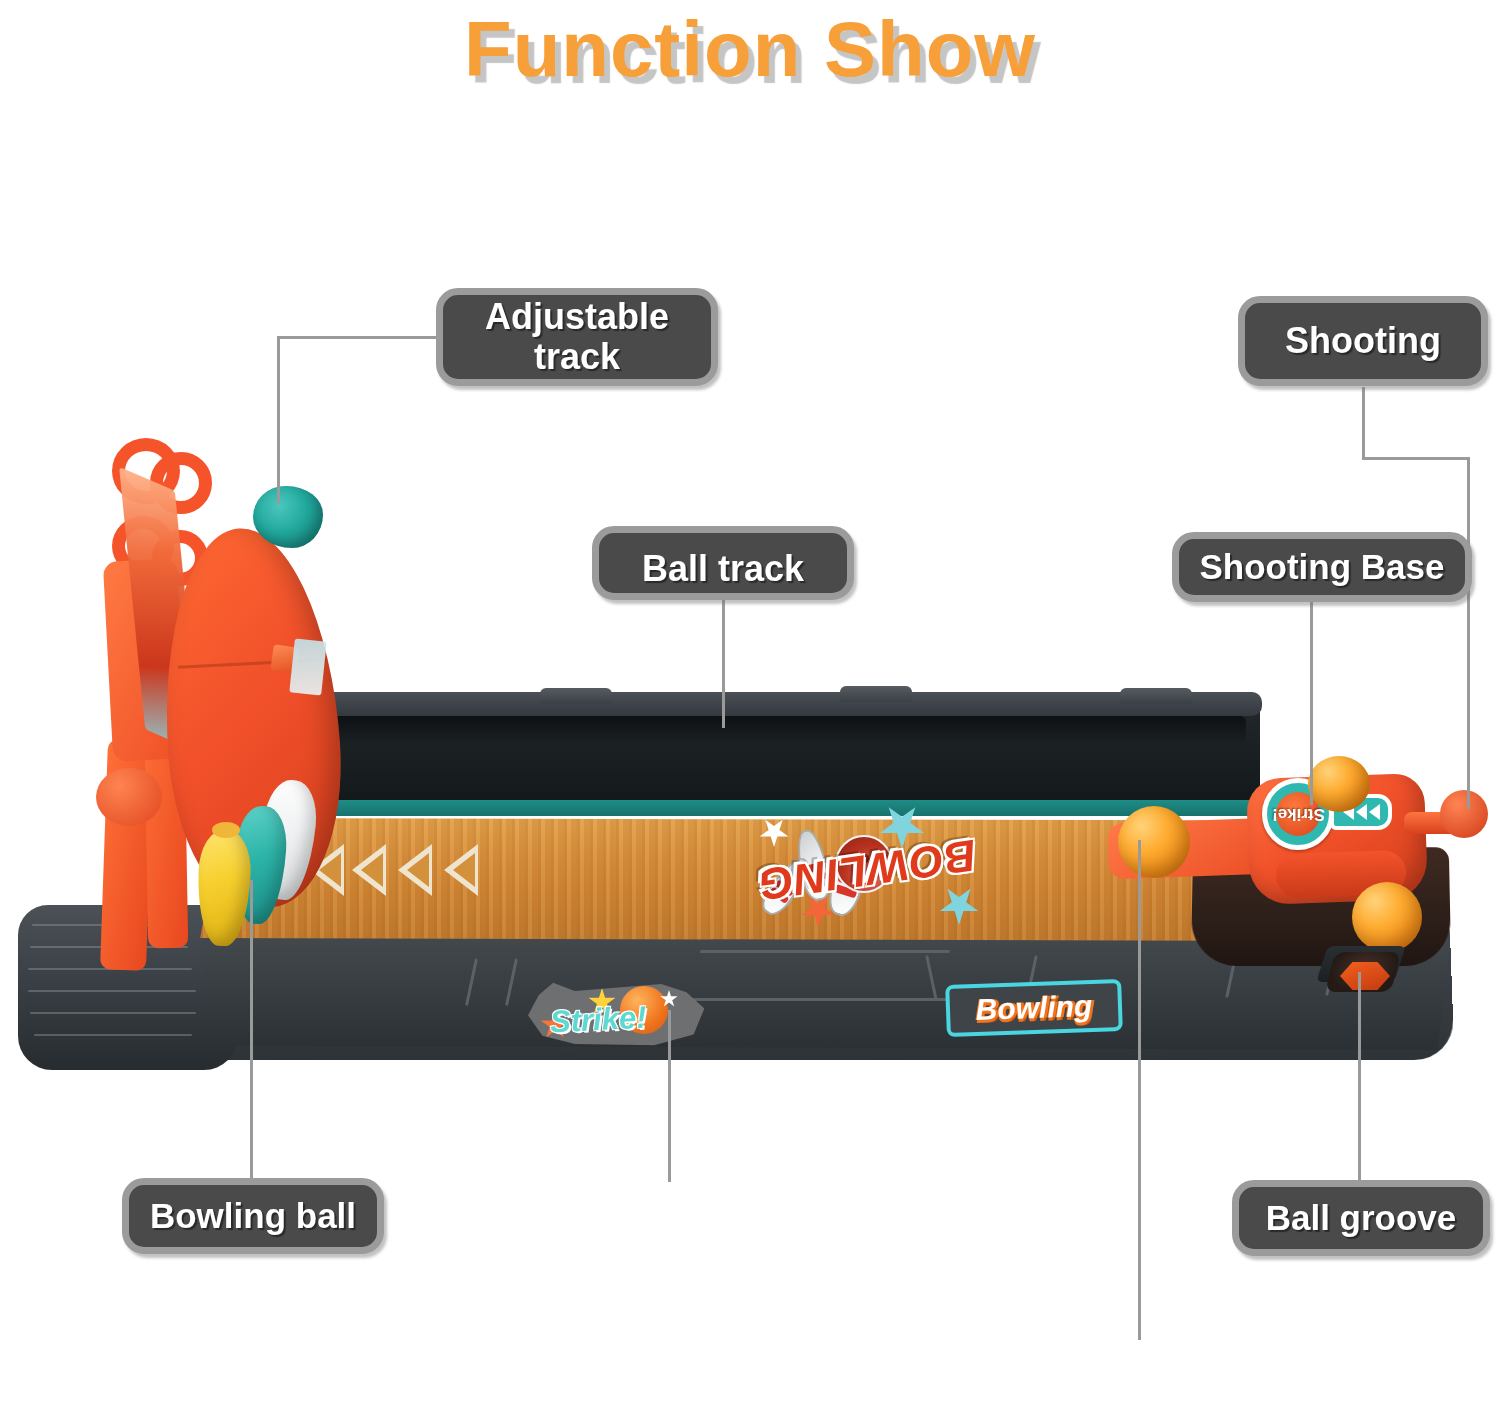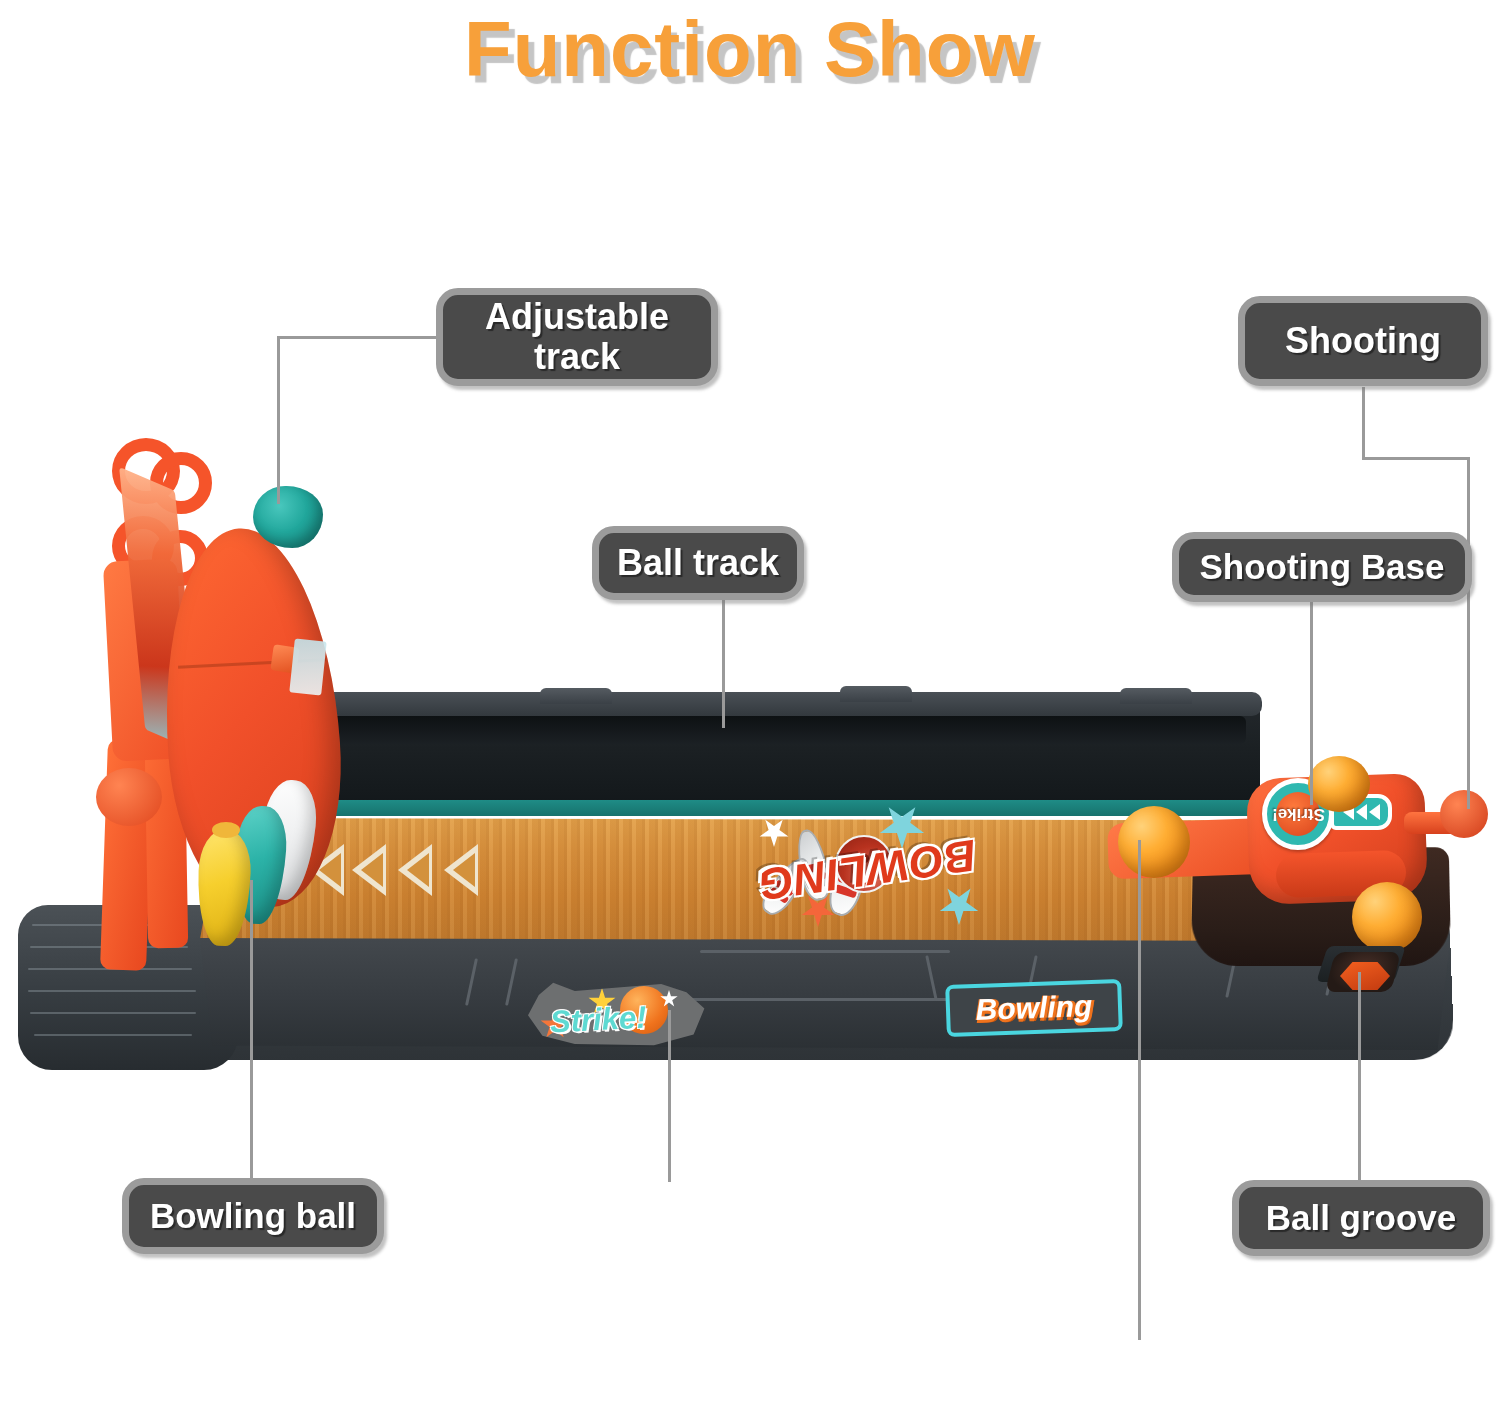--- a/index.html
+++ b/index.html
@@ -470,21 +470,21 @@
   <div class="lead v" style="left:668px; top:1010px; height:172px;"></div>
 
   <div class="lead v" style="left:1138px; top:840px; height:500px;"></div>
 
   <div class="lead v" style="left:1358px; top:972px; height:208px;"></div>
 
   <div class="badge" style="left:436px; top:288px; width:282px; height:98px; font-size:36px;">
     <span>Adjustable track</span>
   </div>
 
-  <div class="badge" style="left:592px; top:526px; width:212px; height:74px; font-size:36px;">
+  <div class="badge" style="left:592px; top:526px; width:262px; height:74px; font-size:36px;align-items:flex-end;">
     <span>Ball track</span>
   </div>
 
   <div class="badge" style="left:1238px; top:296px; width:250px; height:90px; font-size:36px;">
     <span>Shooting</span>
   </div>
 
   <div class="badge" style="left:1172px; top:532px; width:300px; height:70px; font-size:35px;">
     <span>Shooting Base</span>
   </div>

